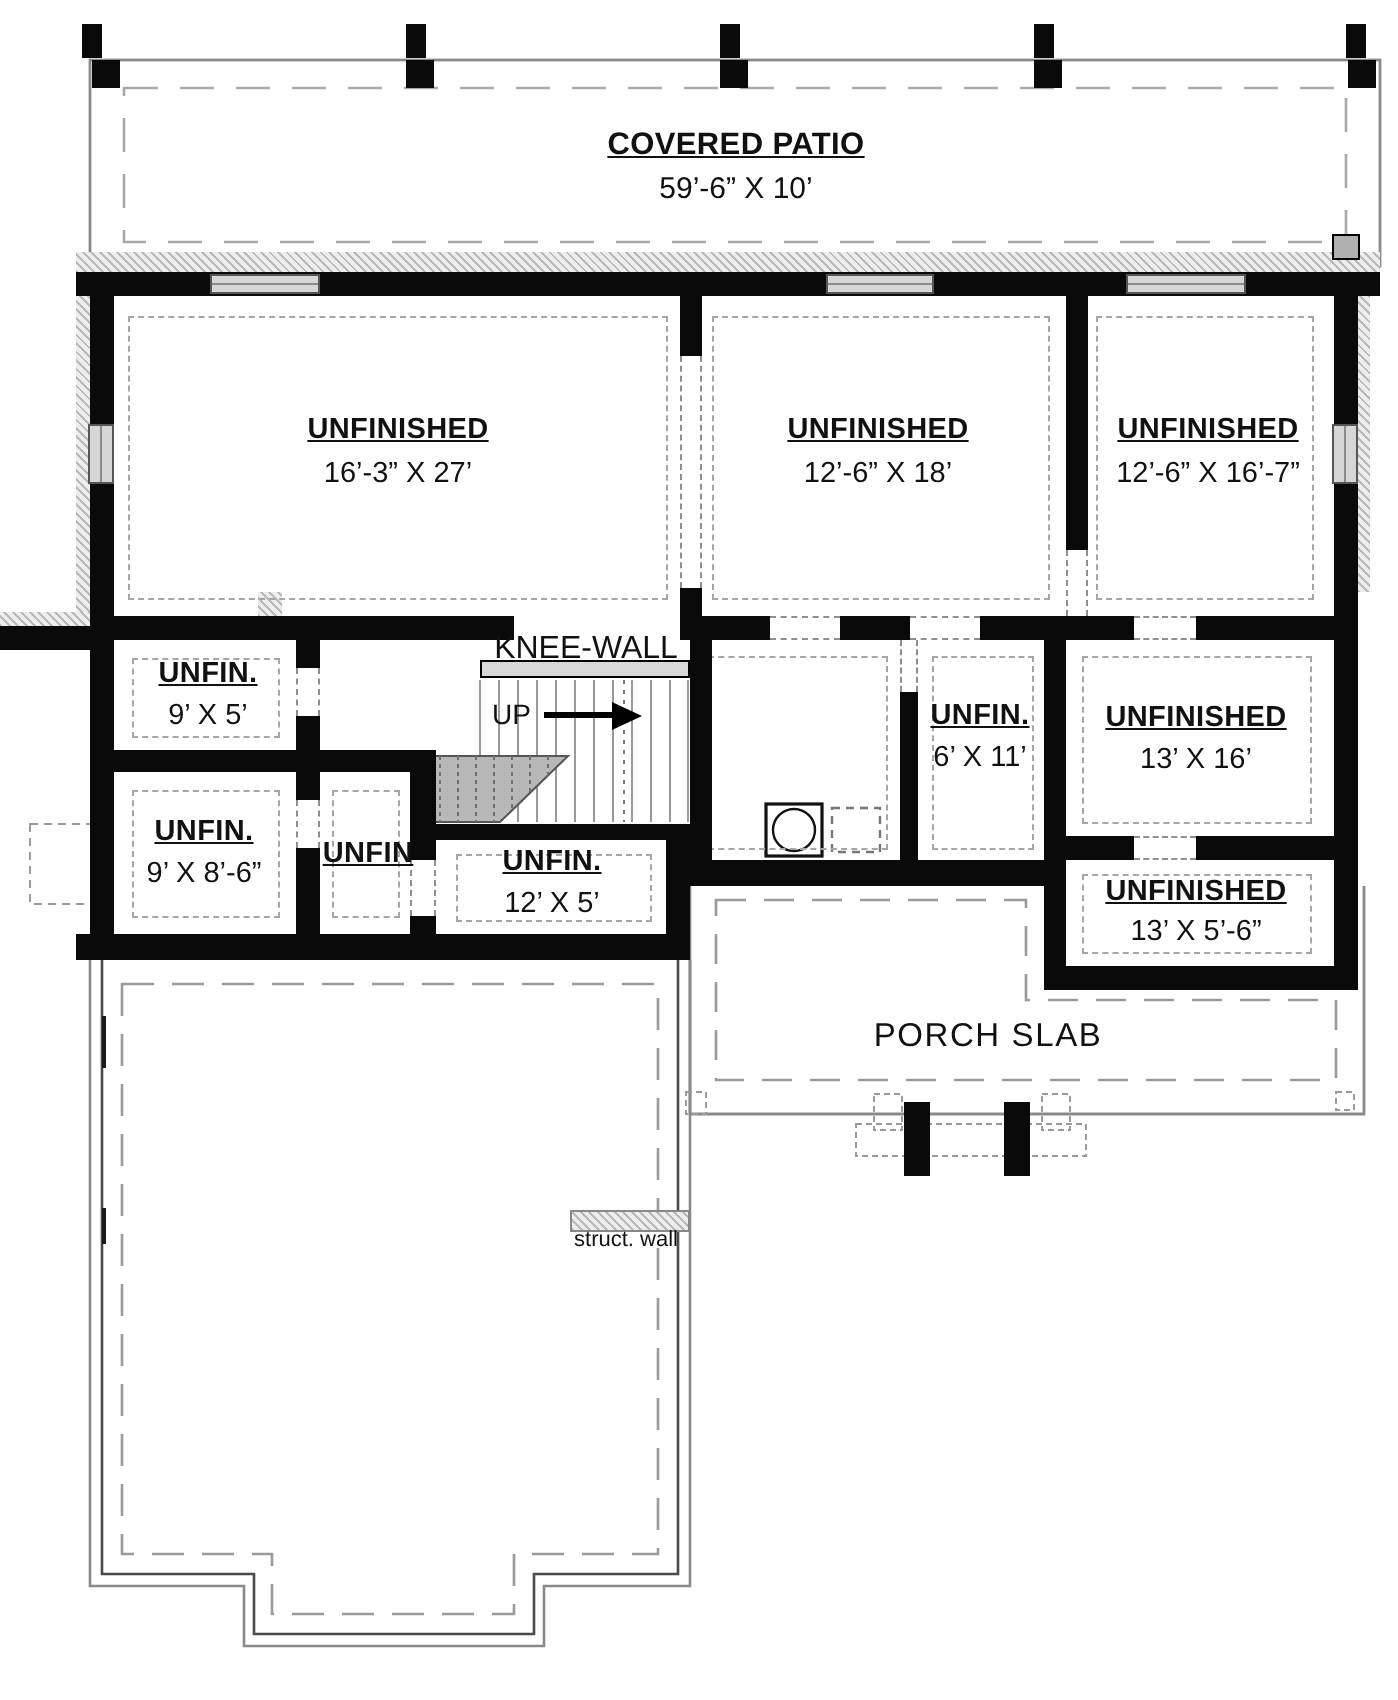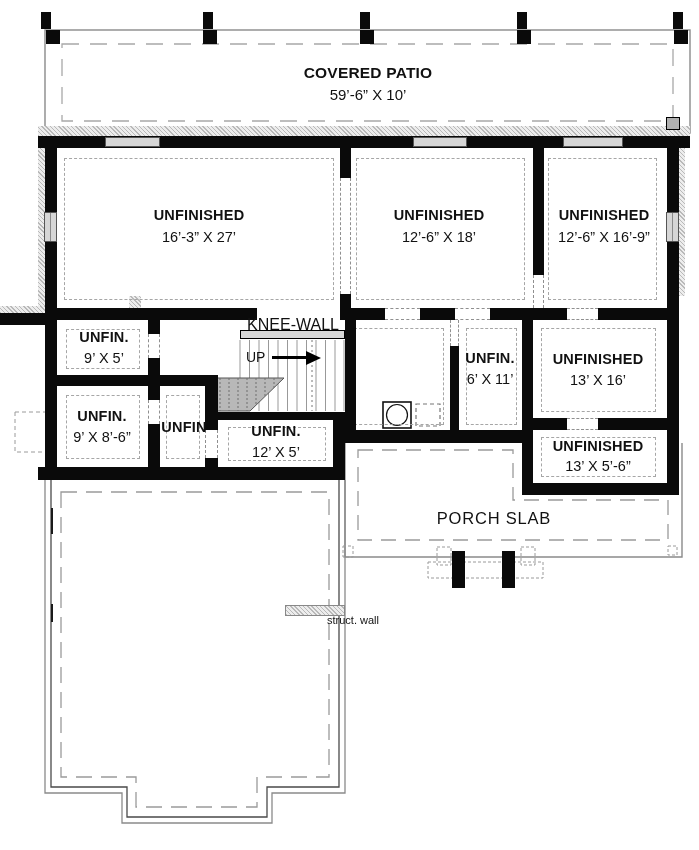--- a/index.html
+++ b/index.html
@@ -10,28 +10,28 @@
   .w{position:absolute;background:#0a0a0a;z-index:3;}
   .win{position:absolute;background:#d6d6d6;border:1px solid #555;box-sizing:border-box;z-index:4;
        background-image:linear-gradient(#d6d6d6 45%,#8a8a8a 45%,#8a8a8a 55%,#d6d6d6 55%);}
   .dopenh{position:absolute;background:#fff;border-top:1px dashed #8f8f8f;border-bottom:1px dashed #8f8f8f;box-sizing:border-box;z-index:4;}
   .dopenv{position:absolute;background:#fff;border-left:1px dashed #8f8f8f;border-right:1px dashed #8f8f8f;box-sizing:border-box;z-index:4;}
   .vdash{position:absolute;border-left:1px dashed #8f8f8f;border-right:1px dashed #8f8f8f;box-sizing:border-box;z-index:3;}
   .inr{position:absolute;border:1px dashed #a6a6a6;z-index:2;}
   .kneebar{position:absolute;background:#d8d8d8;border:1px solid #000;box-sizing:border-box;z-index:4;}
   .graysq{position:absolute;background:#b0b0b0;border:1px solid #000;box-sizing:border-box;z-index:4;}
   .rlabel{position:absolute;transform:translateX(-50%);text-align:center;z-index:6;white-space:nowrap;line-height:22px;}
-  .rname{font-weight:bold;font-size:14.5px;letter-spacing:0.2px;}
+  .rname{font-weight:bold;font-size:14.5px;letter-spacing:0.2px;text-decoration:underline;}
   .rdims{font-weight:normal;font-size:14.5px;}
   .big .rname{font-size:15.5px;}
   .big .rdims{font-size:15px;}
   .slab{font-size:16.5px;font-weight:normal;letter-spacing:0.8px;}
   .small-note{position:absolute;transform:translateX(-50%);font-size:16px;z-index:6;white-space:nowrap;}
   .upnote{position:absolute;font-size:14px;z-index:6;white-space:nowrap;}
-  .structnote{position:absolute;transform:translateX(-50%);font-size:11px;z-index:6;white-space:nowrap;margin-left:40px;}
+  .structnote{position:absolute;transform:translateX(-50%);font-size:11px;z-index:6;white-space:nowrap;}
   .arrow-shaft{position:absolute;background:#000;z-index:6;}
   .arrow-head{position:absolute;width:0;height:0;border-top:7px solid transparent;border-bottom:7px solid transparent;border-left:15px solid #000;z-index:6;}
 </style>
 </head>
 <body>
 
 <div class="stage">
 
   <svg class="lines" width="699" height="850" viewBox="0 0 699 850">
     <defs>
@@ -172,21 +172,21 @@
   <div class="rlabel" style="left:199px;top:204px">
     <div class="rname">UNFINISHED</div>
     <div class="rdims">16’-3” X 27’</div>
   </div>
   <div class="rlabel" style="left:439px;top:204px">
     <div class="rname">UNFINISHED</div>
     <div class="rdims">12’-6” X 18’</div>
   </div>
   <div class="rlabel" style="left:604px;top:204px">
     <div class="rname">UNFINISHED</div>
-    <div class="rdims">12’-6” X 16’-9”</div>
+    <div class="rdims">12’-6” X 16’-7”</div>
   </div>
   <div class="rlabel" style="left:104px;top:327px;line-height:21px">
     <div class="rname">UNFIN.</div>
     <div class="rdims">9’ X 5’</div>
   </div>
   <div class="rlabel" style="left:102px;top:406px;line-height:21px">
     <div class="rname">UNFIN.</div>
     <div class="rdims">9’ X 8’-6”</div>
   </div>
   <div class="rlabel" style="left:184px;top:416px">

